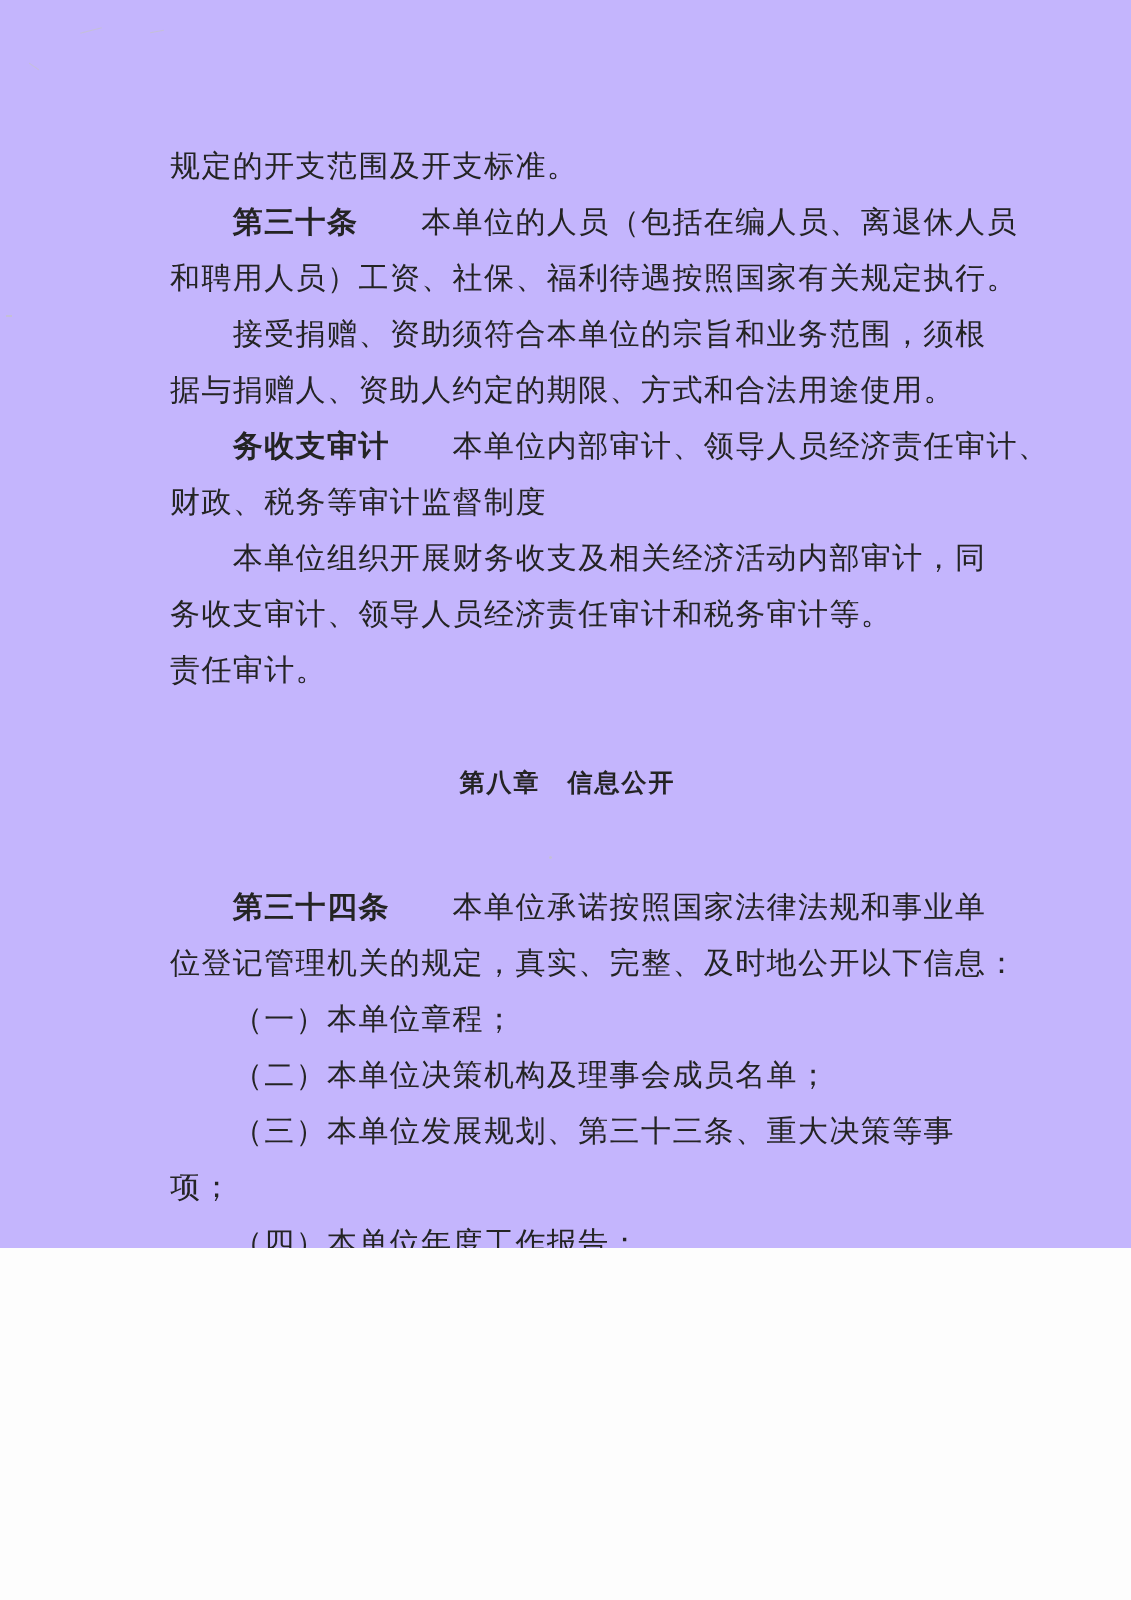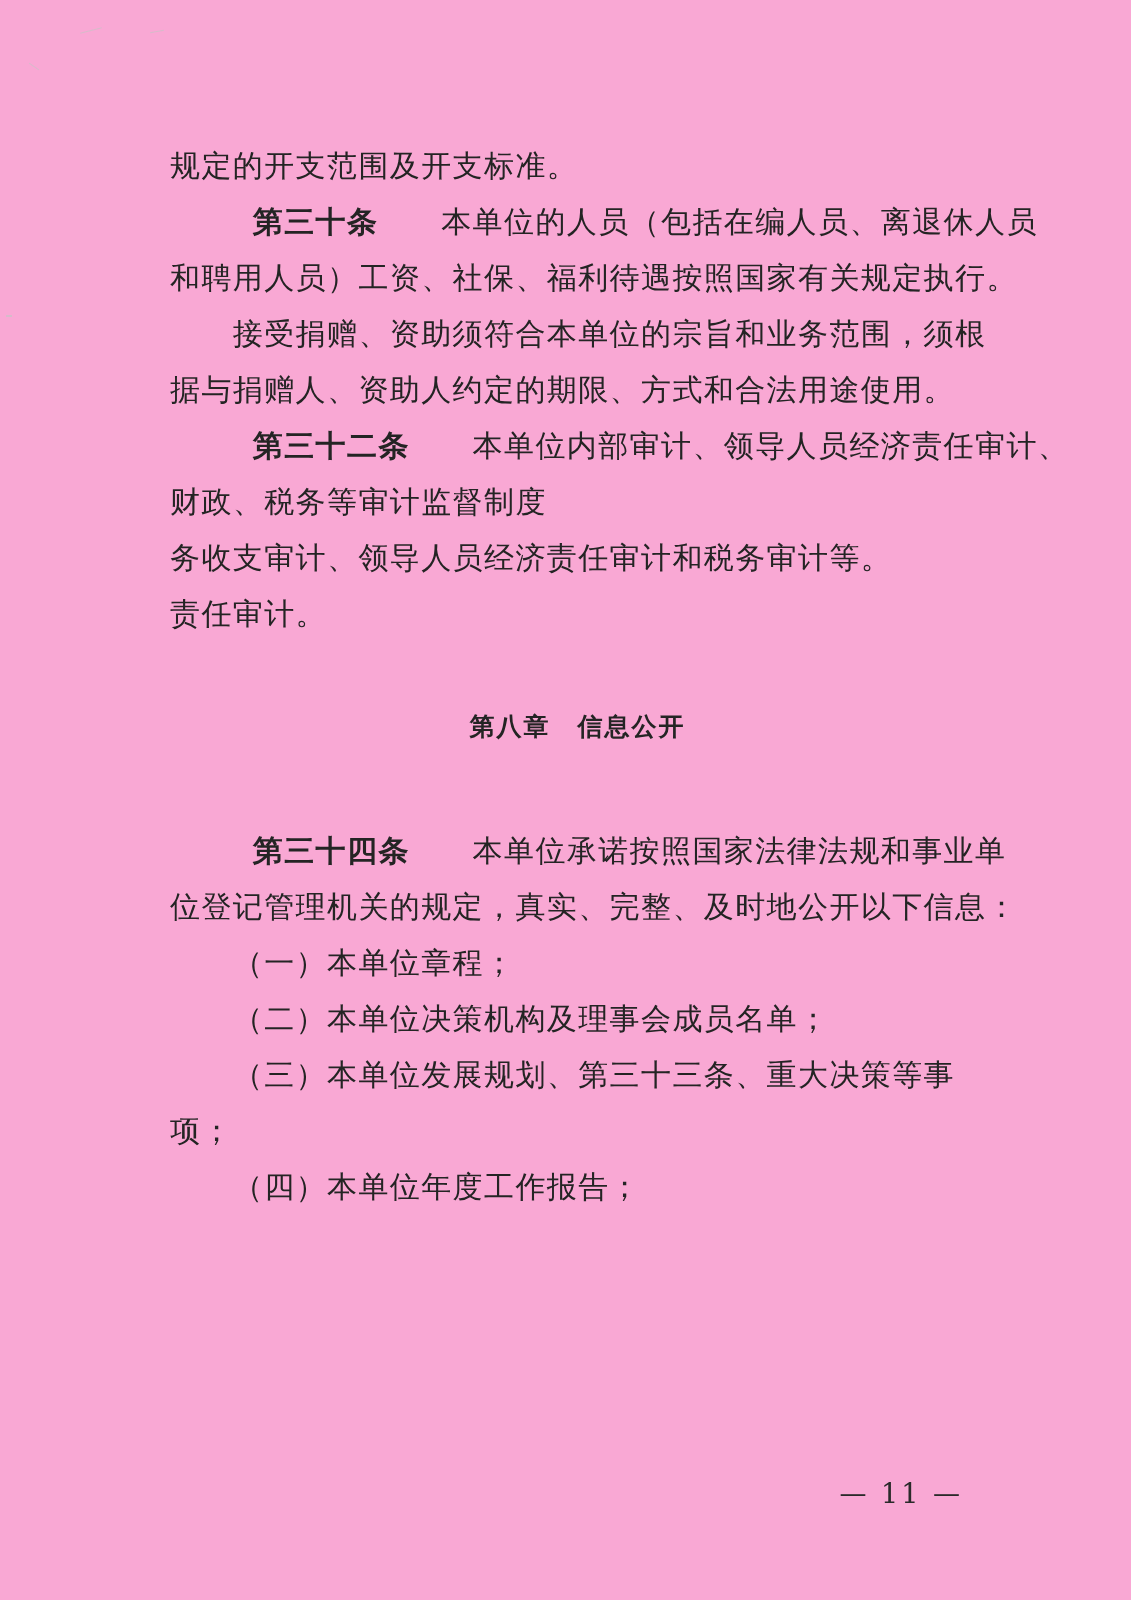--- a/index.html
+++ b/index.html
@@ -3,43 +3,42 @@
 <meta charset="utf-8">
 <style>
   html, body {
     margin: 0;
     padding: 0;
     background: #fdfdfd;
   }
   .page {
     position: relative;
     width: 1131px;
-    height: 1600px;
-    background: #f9a8d4;
+    height: 1248px;
+    background: #c4b5fd;
     overflow: hidden;
     font-family: "Liberation Serif", "DejaVu Serif", serif;
     color: #242424;
   }
   .content {
     position: absolute;
     top: 138px;
     left: 170px;
     width: 795px;
   }
   .line {
     font-size: 30px;
     line-height: 56px;
     height: 56px;
     letter-spacing: 1.4px;
     white-space: nowrap;
   }
   .line .b {
     font-weight: bold;
     font-family: "Liberation Sans", "DejaVu Sans", sans-serif;
-    margin-left: 20px;
   }
   .chapter {
     font-family: "Liberation Sans", "DejaVu Sans", sans-serif;
     font-weight: bold;
     font-size: 25px;
     text-align: center;
     height: 58px;
     line-height: 58px;
     margin-top: 55px;
     margin-bottom: 68px;
@@ -77,22 +76,23 @@
   <div class="artifact a4"></div>
   <div class="artifact a5"></div>
   <div class="artifact a6"></div>
 
   <div class="content" id="content">
       <div class="line"><span>规定的开支范围及开支标准。</span></div>
       <div class="line" style="padding-left: 62.8px;"><span class="b">第三十条</span><span>　　本单位的人员（包括在编人员、离退休人员</span></div>
       <div class="line"><span>和聘用人员）工资、社保、福利待遇按照国家有关规定执行。</span></div>
       <div class="line" style="padding-left: 62.8px;"><span>接受捐赠、资助须符合本单位的宗旨和业务范围，须根</span></div>
       <div class="line"><span>据与捐赠人、资助人约定的期限、方式和合法用途使用。</span></div>
-      <div class="line" style="padding-left: 62.8px;"><span class="b">第三十二条</span><span>　　本单位内部审计、领导人员经济责任审计、</span></div>
+      <div class="line" style="padding-left: 62.8px;"><span class="b">务收支审计</span><span>　　本单位内部审计、领导人员经济责任审计、</span></div>
       <div class="line"><span>财政、税务等审计监督制度</span></div>
+      <div class="line" style="padding-left: 62.8px;"><span>本单位组织开展财务收支及相关经济活动内部审计，同</span></div>
       <div class="line"><span>务收支审计、领导人员经济责任审计和税务审计等。</span></div>
       <div class="line"><span>责任审计。</span></div>
       <div class="line chapter"><span class="b">第八章　信息公开</span></div>
       <div class="line" style="padding-left: 62.8px;"><span class="b">第三十四条</span><span>　　本单位承诺按照国家法律法规和事业单</span></div>
       <div class="line"><span>位登记管理机关的规定，真实、完整、及时地公开以下信息：</span></div>
       <div class="line" style="padding-left: 62.8px;"><span>（一）本单位章程；</span></div>
       <div class="line" style="padding-left: 62.8px;"><span>（二）本单位决策机构及理事会成员名单；</span></div>
       <div class="line" style="padding-left: 62.8px;"><span>（三）本单位发展规划、第三十三条、重大决策等事</span></div>
       <div class="line"><span>项；</span></div>
       <div class="line" style="padding-left: 62.8px;"><span>（四）本单位年度工作报告；</span></div>

